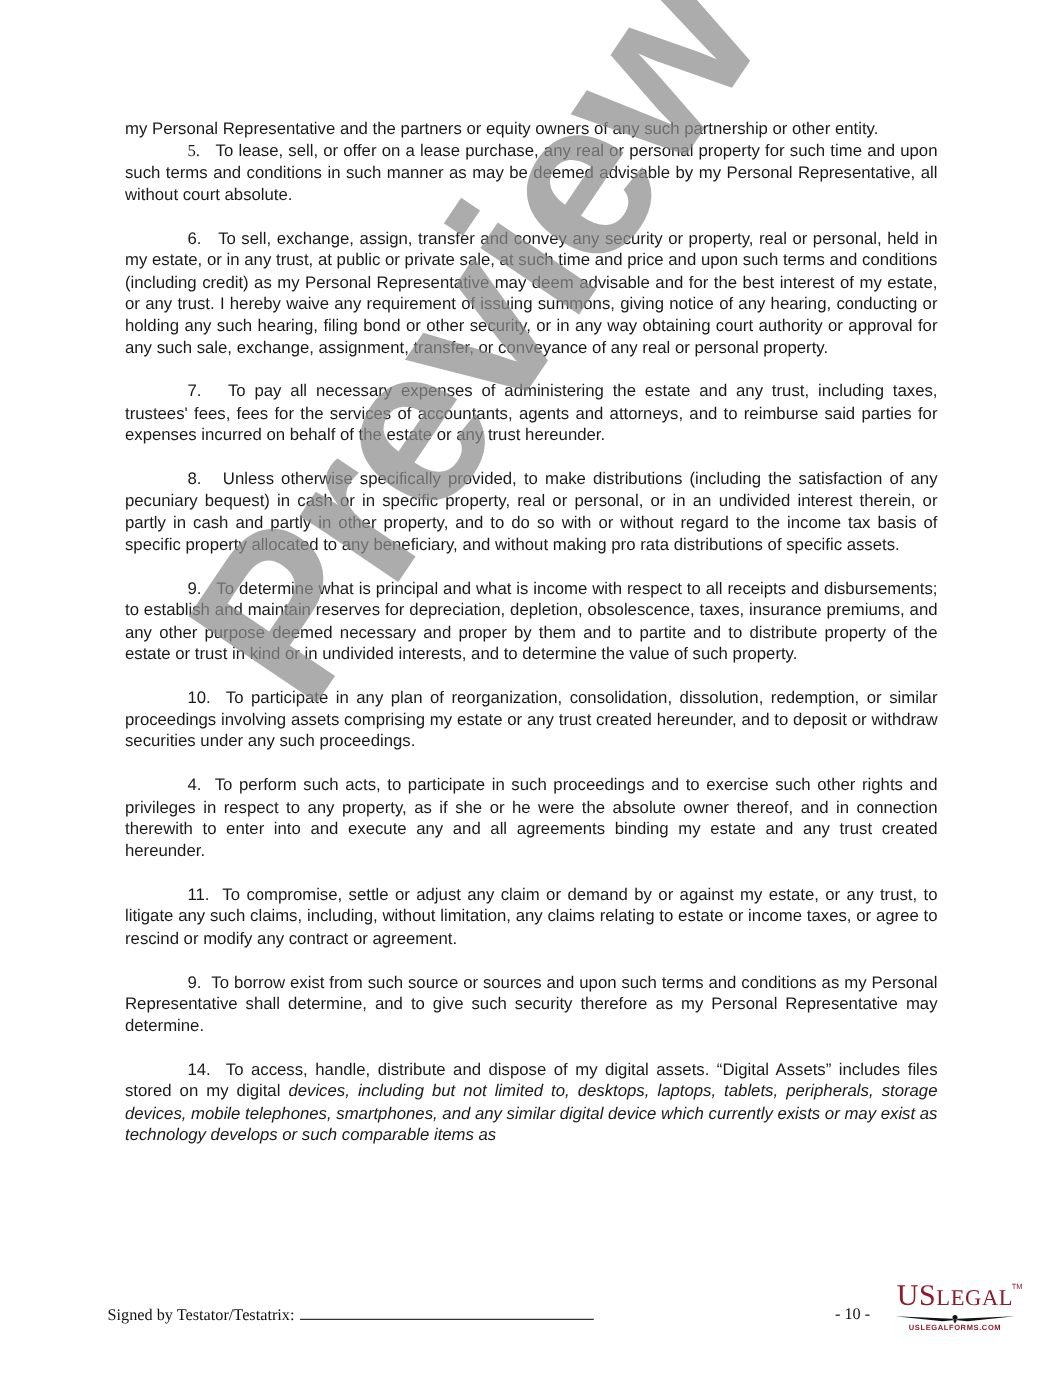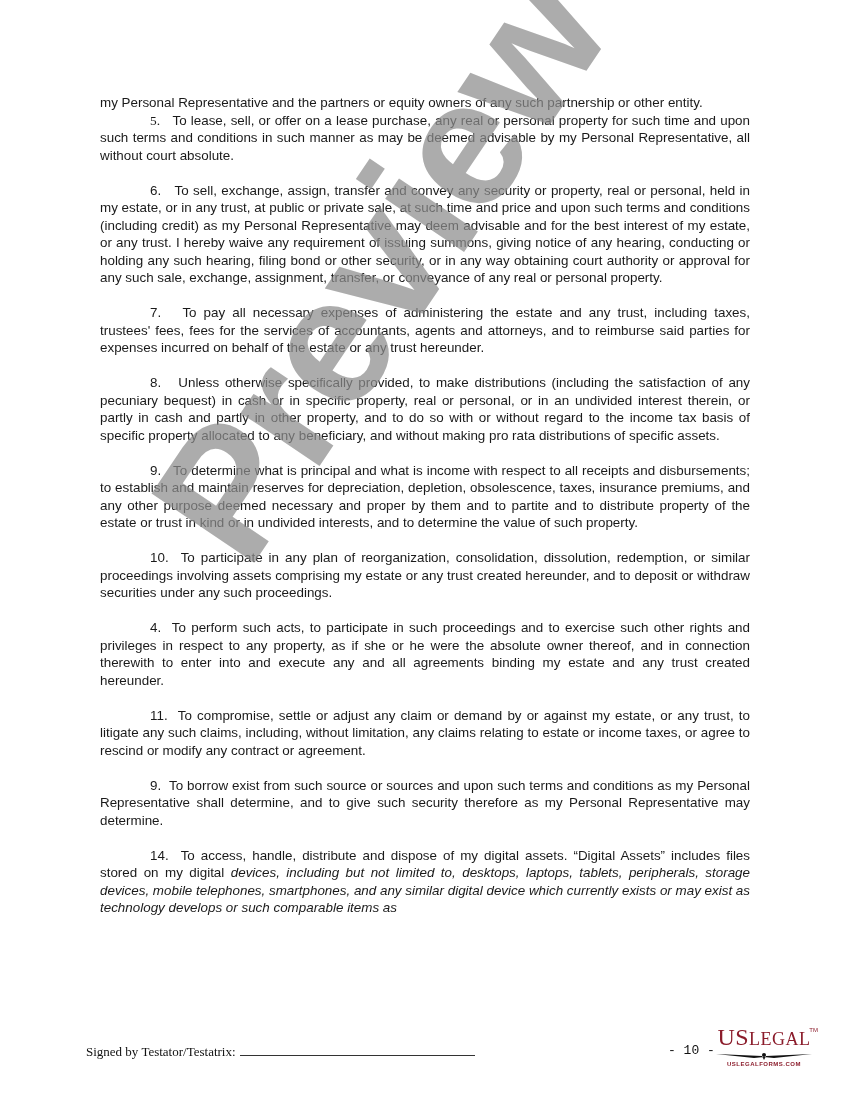--- a/index.html
+++ b/index.html
@@ -22,21 +22,21 @@
     transform: rotate(-56deg); transform-origin: left top;
     white-space: nowrap; letter-spacing: -4px; pointer-events: none;
   }
   .footer-sign {
     position: absolute; left: 50px; top: 1043px;
     font-family: "Liberation Serif", serif; font-size: 13px; color: #111; margin-left: 36px;
   }
   .sign-line { display: inline-block; width: 235px; border-bottom: 1px solid #333; height: 12px; vertical-align: baseline; margin-left: 4px; }
   .page-num {
     position: absolute; left: 668px; top: 1043px;
-    font-family: Liberation Mono, monospace; font-size: 13px; color: #111;
+    font-family: Liberation Serif, serif; font-size: 13px; color: #111;
   }
   .logo { position: absolute; left: 708px; top: 1025px; width: 112px; height: 44px; }
   .logo-text {
     font-family: "Liberation Serif", serif; font-size: 24px; color: #8b1c2b;
     letter-spacing: 0.5px; line-height: 24px; display: block; text-align: center;
   }
   .logo-text small { font-size: 18px; }
   .logo-tm { position: absolute; right: 2px; top: 2px; font-size: 6px; color: #8b1c2b; font-family: "Liberation Sans", sans-serif; }
   .logo-wing { display: block; margin: 0 auto; }
   .logo-url {

